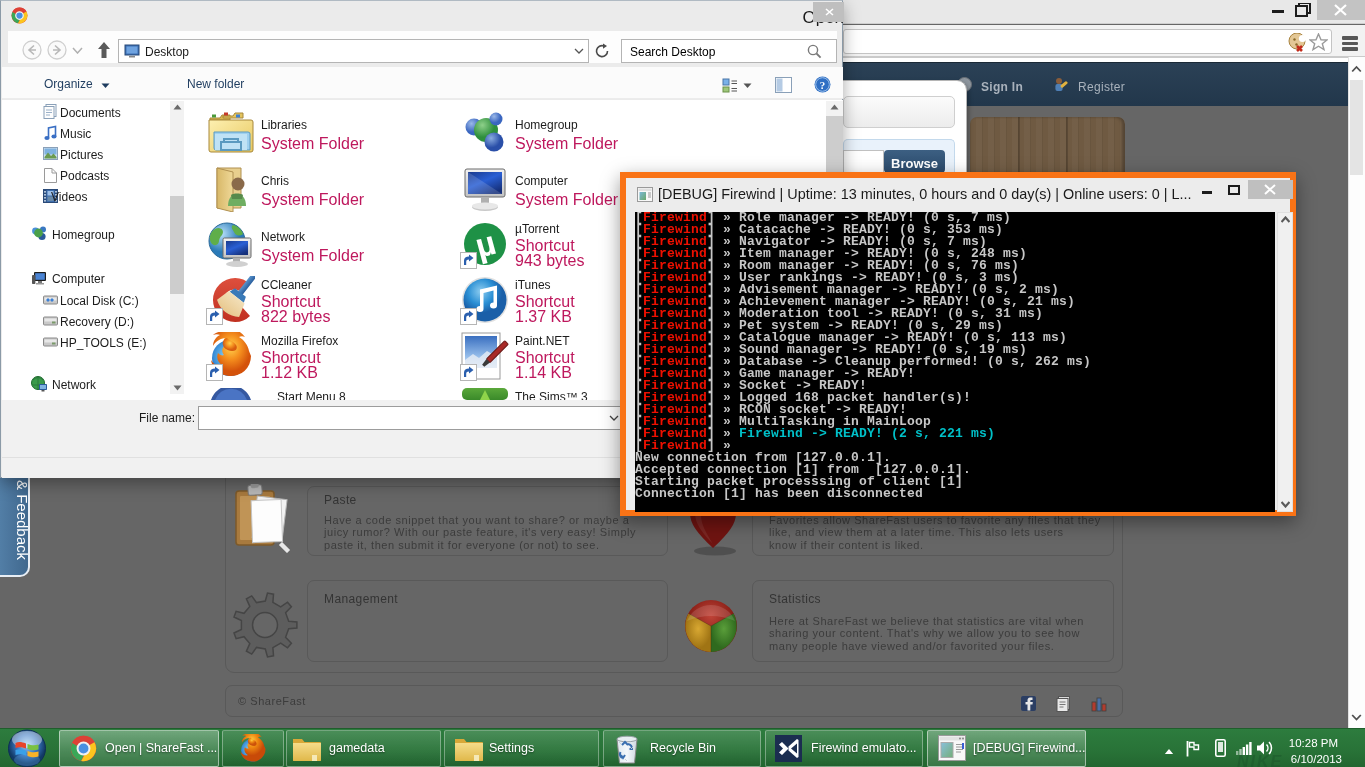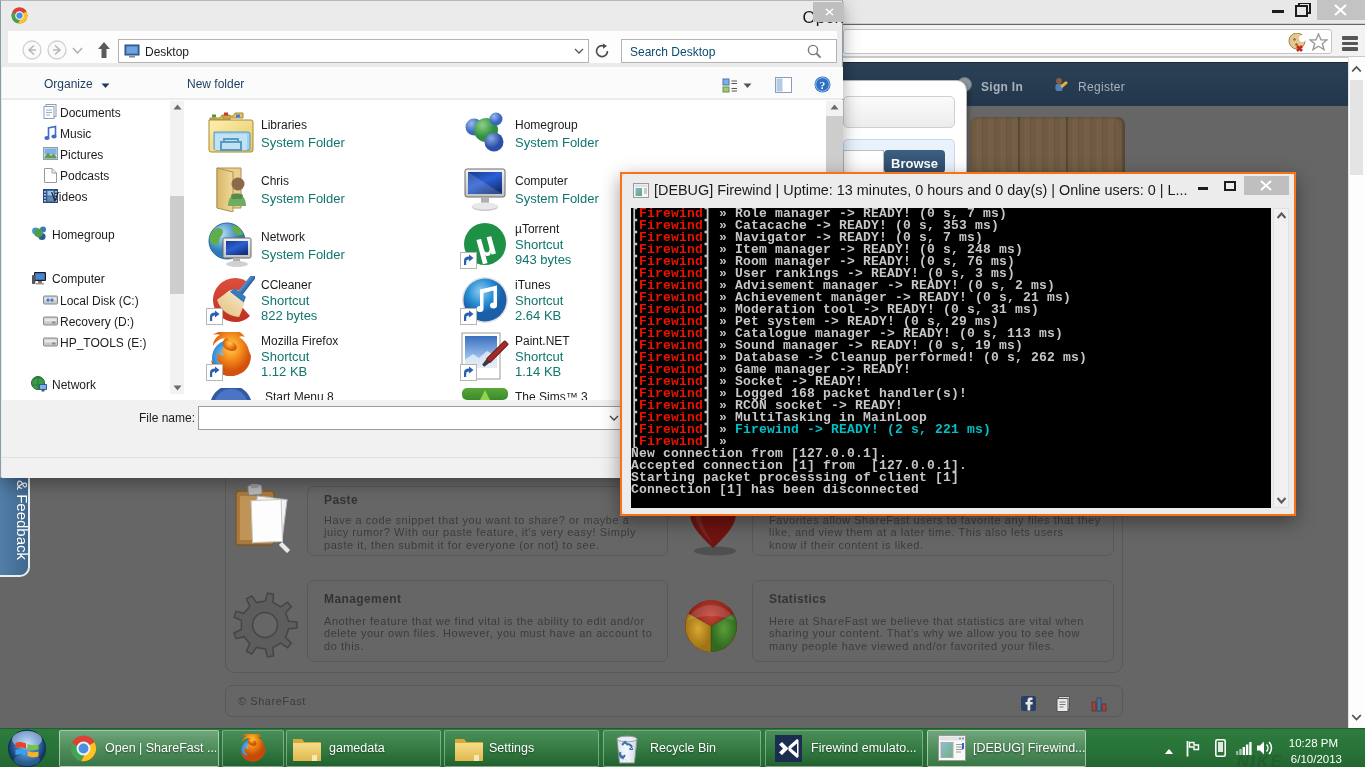--- a/index.html
+++ b/index.html
@@ -1,22 +1,22 @@
 <!DOCTYPE html>
 <html><head>
 <meta charset="utf-8">
 <style>
 *{margin:0;padding:0;box-sizing:border-box}
 html,body{width:1365px;height:767px;overflow:hidden;font-family:"Liberation Sans",sans-serif}
 body{position:relative;background:#666666}
 .abs{position:absolute}
-.site-h{font-size:12px;font-weight:bold;color:#343434;letter-spacing:.4px}
+.site-h{font-size:12px;font-weight:normal;color:#343434;letter-spacing:.4px}
 .site-t{font-size:11px;color:#3c3c3c;line-height:12.3px;letter-spacing:.55px}
 .dlg-t{font-size:12px;color:#1c1c1c}
-.dlg-g{font-size:13px;color:#0f766e}
+.dlg-g{font-size:16px;color:#be185d}
 .cw{color:#c7c7c7}
 .cr{color:#ee1000}
 .cc{color:#00c0c8}
 .cy{color:#000000}
 #conlines div{height:12px}
 .tbtn{position:absolute;top:1px;height:37px;background:linear-gradient(rgba(255,255,255,.14),rgba(255,255,255,.06) 50%,rgba(0,0,0,.05));border:1px solid rgba(255,255,255,.35);border-radius:2px}
 .tact{background:linear-gradient(rgba(255,255,255,.32),rgba(255,255,255,.18) 50%,rgba(255,255,255,.10));border:1px solid rgba(255,255,255,.5)}
 .tlab{position:absolute;top:12px;color:#fff;font-size:12.5px;text-shadow:0 1px 2px rgba(0,0,0,.5);white-space:nowrap}
 </style>
 </head>
@@ -109,21 +109,20 @@
   <div class="abs" style="left:752px;top:486px;width:362px;height:70px;border:1px solid #595959;border-radius:7px"></div>
   <div class="abs site-t" style="left:769px;top:514px">Favorites allow ShareFast users to favorite any files that they<br>like, and view them at a later time. This also lets users<br>know if their content is liked.</div>
 
   <svg class="abs" style="left:230px;top:590px" width="70" height="70" viewBox="0 0 70 70">
     <polygon points="58.7,31.2 66.9,32.0 66.9,38.0 58.7,38.8 55.6,47.3 61.4,53.2 57.5,57.8 50.7,53.2 42.9,57.7 43.5,65.8 37.5,66.9 35.3,59.0 26.5,57.4 21.7,64.1 16.4,61.1 19.8,53.6 14.0,46.7 6.1,48.7 4.0,43.0 11.4,39.5 11.4,30.5 4.0,27.0 6.1,21.3 14.0,23.3 19.8,16.4 16.4,8.9 21.7,5.9 26.5,12.6 35.3,11.0 37.5,3.1 43.5,4.2 42.9,12.3 50.7,16.8 57.5,12.2 61.4,16.8 55.6,22.7" fill="#5d5d5d" stroke="#454545" stroke-width="1.5"></polygon>
     <circle cx="35" cy="35" r="12.5" fill="#666666" stroke="#454545" stroke-width="1.5"></circle>
   </svg>
 
   <div class="abs" style="left:307px;top:580px;width:361px;height:82px;border:1px solid #595959;border-radius:7px"></div>
   <div class="abs site-h" style="left:324px;top:592px">Management</div>
-  <div class="abs site-t" style="left:324px;top:615px">Another feature that we find vital is the ability to edit and/or<br>delete your own files. However, you must have an account to<br>do this.</div>
 
   <svg class="abs" style="left:683px;top:599px" width="56" height="54" viewBox="0 0 56 54">
     <circle cx="28" cy="27" r="26" fill="url(#pier)"></circle>
     <path d="M28 27 L5.5 14.5 A26 26 0 0 0 28 53 Z" fill="url(#piey)"></path>
     <path d="M28 27 L50.5 14.5 A26 26 0 0 1 28 53 Z" fill="url(#pieg)"></path>
     <path d="M28 27 L5.5 14.5 M28 27 L50.5 14.5 M28 27 V53" stroke="rgba(60,40,20,.35)" stroke-width="1"></path>
     <path d="M4 22 a26 26 0 0 1 48 0 q-24 -10 -48 0z" fill="rgba(255,255,255,.13)"></path>
     <defs>
     <radialGradient id="pier" cx=".5" cy=".3">
           <stop offset="0" stop-color="#c04438"></stop>
@@ -215,21 +214,21 @@
   <div class="abs dlg-t" style="left:144px;top:44px">Desktop</div>
   <svg class="abs" style="left:573px;top:47px" width="10" height="6" viewBox="0 0 10 6">
       <path d="M1 1 L5 5 L9 1" fill="none" stroke="#555" stroke-width="1.3"></path>
     </svg>
   <svg class="abs" style="left:594px;top:42px" width="15" height="16" viewBox="0 0 15 16">
       <path d="M12.5 8 A5.5 5.5 0 1 1 9 3" fill="none" stroke="#4a4a4a" stroke-width="1.6"></path>
       <path d="M8 0.5 L12 3 L8 5.8 Z" fill="#4a4a4a"></path>
     </svg>
   
   <div class="abs" style="left:620px;top:38px;width:216px;height:24px;background:#fff;border:1px solid #b4b4b4"></div>
-  <div class="abs" style="left:629px;top:44px;font-size:12px;color:#0c4a6e">Search Desktop</div>
+  <div class="abs" style="left:629px;top:44px;font-size:12px;color:#000000">Search Desktop</div>
   <svg class="abs" style="left:806px;top:43px" width="15" height="15" viewBox="0 0 15 15">
       <circle cx="6" cy="6" r="4.6" fill="none" stroke="#7a7a7a" stroke-width="1.4"></circle>
       <path d="M9.5 9.5 L13.6 13.6" stroke="#7a7a7a" stroke-width="1.8"></path>
     </svg>
   
   <div class="abs" style="left:1px;top:66px;width:841px;height:32px;background:#fbfbfb;border-bottom:1px solid #ececec"></div>
   <div class="abs" style="left:43px;top:76px;font-size:12px;color:#1e3c5f">Organize</div>
   <svg class="abs" style="left:100px;top:82px" width="9" height="6" viewBox="0 0 9 6">
       <path d="M0.5 0.5 L4.5 5 L8.5 0.5" fill="#1e3c5f"></path>
     </svg>
@@ -507,21 +506,21 @@
           <stop offset="1" stop-color="#1a5fa8"></stop>
         </radialGradient>
       </defs>
   </svg>
   <svg class="abs" style="left:459px;top:307px" width="17" height="17" viewBox="0 0 17 17">
       <rect x="0.5" y="0.5" width="16" height="16" fill="#fff" stroke="#b5b5b5"></rect>
       <path d="M4 13 V8.5 C4 6 6 4.5 9 4.5 L9 2.5 L13.5 6 L9 9.5 L9 7.5 C7 7.5 6.2 8.3 6.2 10 V13Z" fill="#2a5fae"></path>
     </svg>
   <div class="abs dlg-t" style="left:514px;top:277px">iTunes</div>
   <div class="abs dlg-g" style="left:514px;top:292px">Shortcut</div>
-  <div class="abs dlg-g" style="left:514px;top:307px">2.64 KB</div>
+  <div class="abs dlg-g" style="left:514px;top:307px">1.37 KB</div>
   
   <svg class="abs" style="left:206px;top:331px" width="48" height="48" viewBox="0 0 48 48">
     <circle cx="23" cy="26" r="18" fill="url(#ffb)"></circle>
     <path d="M44 24 a20 20 0 0 1 -22 20 c-10-1-17-8-18-16 c3 5 8 7 12 6 c-5-3-7-8-5-13 c2 2 4 3 6 2 c-3-4-2-8 2-10 c-3-2-3-5-1-7 c-6 1-10 4-12 8 c0-5 3-9 7-11 c-2-1-5-1-7 0 c3-3 8-4 12-3 c-1-2-3-3-5-3 c9-3 19 0 25 8 c-2-1-4-1-6 0 c5 3 9 8 10 14 z" fill="url(#ffo)"></path>
     <path d="M20 6 c2 3 7 3 9 7 c2 3 0 6-3 6 c-4 0-9-2-10-6 c-1-3 1-6 4-7z" fill="url(#ffo)" opacity=".9"></path>
     <defs>
     <radialGradient id="ffb" cx=".45" cy=".45">
           <stop offset="0" stop-color="#9adef5"></stop>
           <stop offset=".8" stop-color="#3a8fd8"></stop>
           <stop offset="1" stop-color="#2a6fc0"></stop>
@@ -562,21 +561,21 @@
       <path d="M4 13 V8.5 C4 6 6 4.5 9 4.5 L9 2.5 L13.5 6 L9 9.5 L9 7.5 C7 7.5 6.2 8.3 6.2 10 V13Z" fill="#2a5fae"></path>
     </svg>
   <div class="abs dlg-t" style="left:514px;top:333px">Paint.NET</div>
   <div class="abs dlg-g" style="left:514px;top:348px">Shortcut</div>
   <div class="abs dlg-g" style="left:514px;top:363px">1.14 KB</div>
   
   <svg class="abs" style="left:206px;top:387px" width="48" height="12" viewBox="0 0 48 12">
     <path d="M4 12 a21 21 0 0 1 40 0z" fill="#3558a0"></path>
       <path d="M8 12 a17 17 0 0 1 32 0z" fill="#4a74c4"></path>
   </svg>
-  <div class="abs dlg-t" style="left:264px;top:389px">Start Menu 8</div>
+  <div class="abs dlg-t" style="left:276px;top:389px">Start Menu 8</div>
   
   <svg class="abs" style="left:460px;top:387px" width="48" height="12" viewBox="0 0 48 12">
     <rect x="1" y="0" width="46" height="12" rx="5" fill="url(#sg1)"></rect>
     <path d="M24 2 l5 10 h-10z" fill="#8fd44a"></path>
     <defs>
         <linearGradient id="sg1" x1="0" y1="0" x2="0" y2="1">
           <stop offset="0" stop-color="#5aa83a"></stop>
           <stop offset="1" stop-color="#3a8a2a"></stop>
         </linearGradient>
       </defs>
@@ -591,21 +590,21 @@
   
   <div class="abs" style="left:1px;top:399px;width:841px;height:78px;background:#f1f1f1"></div>
   <div class="abs" style="left:138px;top:410px;font-size:12px;color:#1c1c1c">File name:</div>
   <div class="abs" style="left:197px;top:405px;width:428px;height:24px;background:#fff;border:1px solid #9c9c9c"></div>
   <svg class="abs" style="left:608px;top:414px" width="10" height="6" viewBox="0 0 10 6">
       <path d="M1 1 L5 5 L9 1" fill="none" stroke="#444" stroke-width="1.3"></path>
     </svg>
   <div class="abs" style="left:1px;top:456px;width:841px;height:1px;background:#e0e0e0"></div>
 </div>
 
-<div id="console" class="abs" style="left:620px;top:172px;width:676px;height:344px;background:#ececec;border:2px solid #f97316;box-shadow:0 6px 18px rgba(0,0,0,.4)">
+<div id="console" class="abs" style="left:620px;top:172px;width:676px;height:344px;background:#ececec;border:6px solid #f97316;box-shadow:0 6px 18px rgba(0,0,0,.4)">
   <svg class="abs" style="left:11px;top:9px" width="16" height="15" viewBox="0 0 16 15">
       <rect x="0.5" y="0.5" width="15" height="14" fill="#f8f8f8" stroke="#9a9a9a"></rect>
       <rect x="1.5" y="1.5" width="13" height="2.5" fill="#e0e0e0"></rect>
       <rect x="2.5" y="5" width="6.5" height="8" fill="url(#cwg)"></rect>
       <path d="M11 6 h3 M11 8 h3 M11 10 h3" stroke="#9a9a9a" stroke-width="1"></path>
       <defs>
         <linearGradient id="cwg" x1="0" y1="0" x2="1" y2="1">
           <stop offset="0" stop-color="#7ab8d8"></stop>
           <stop offset="1" stop-color="#6aa86a"></stop>
         </linearGradient>

